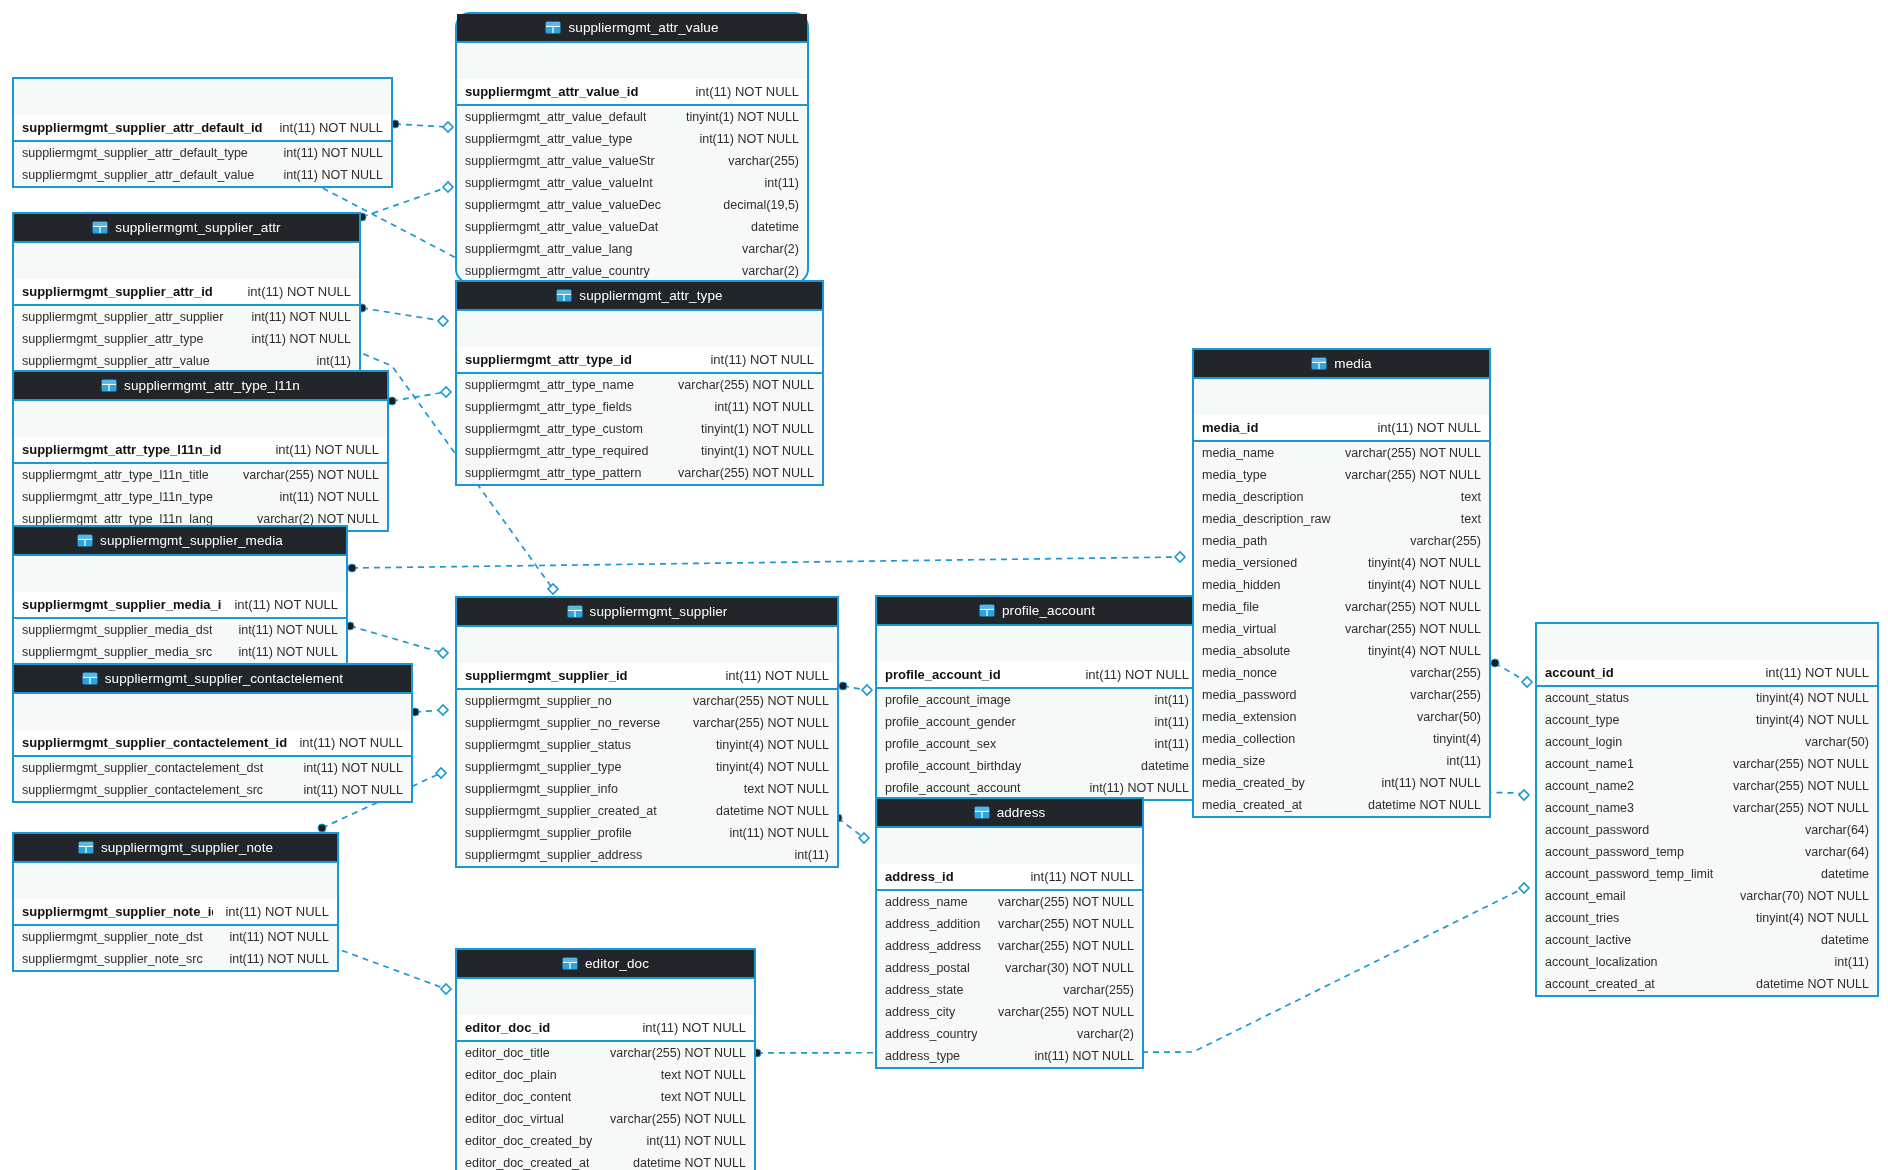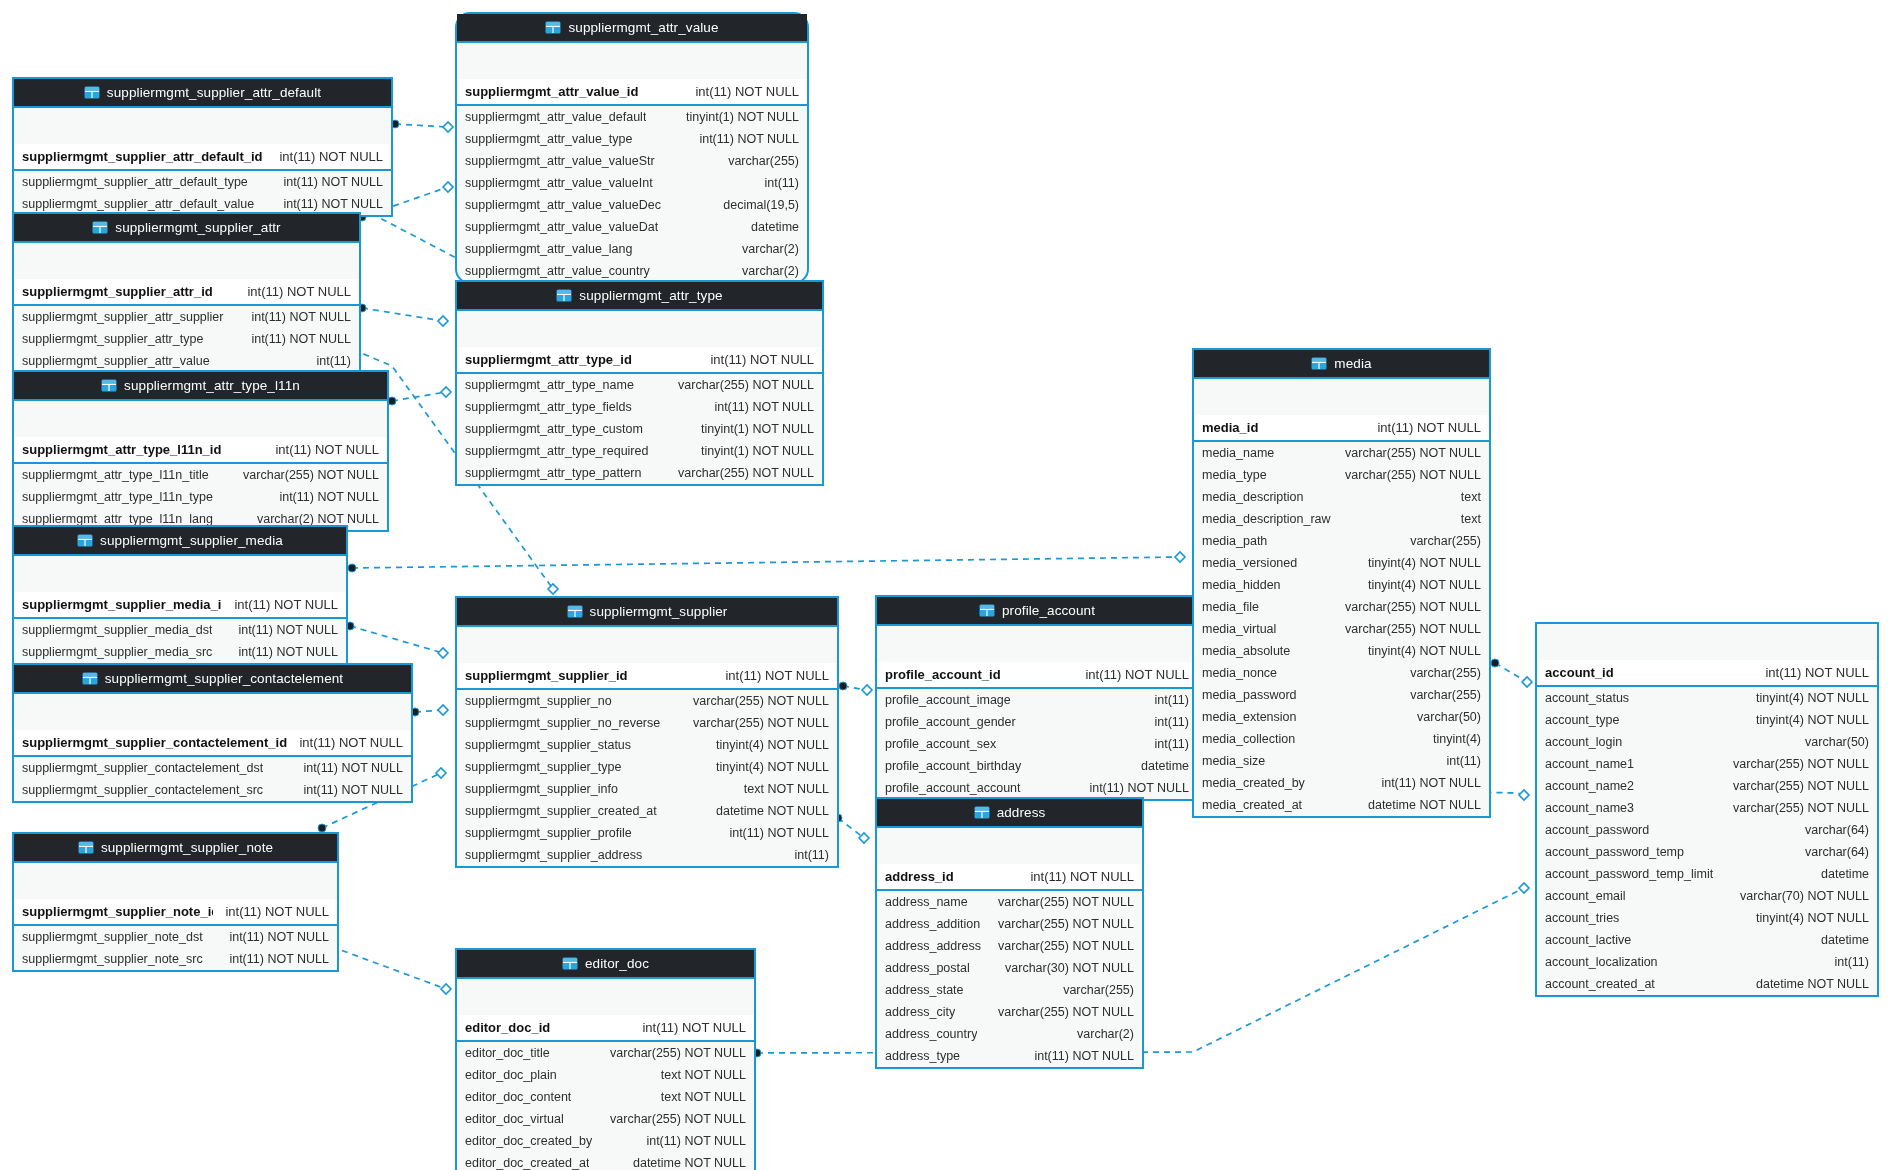--- a/index.html
+++ b/index.html
@@ -77,31 +77,20 @@
       <circle cx="1495" cy="663" r="4" class="rel-dot"></circle>
       <polygon points="1522,682 1527,677 1532,682 1527,687" class="rel-diamond"></polygon>
       <polyline points="1153,763 1168,780 1190,786 1517,793 1524,795" class="rel-line"></polyline>
       <circle cx="1153" cy="763" r="4" class="rel-dot"></circle>
       <polygon points="1519,795 1524,790 1529,795 1524,800" class="rel-diamond"></polygon>
       <polyline points="757,1053 1193,1052 1524,888" class="rel-line"></polyline>
       <circle cx="757" cy="1053" r="4" class="rel-dot"></circle>
       <polygon points="1519,888 1524,883 1529,888 1524,893" class="rel-diamond"></polygon>
     </svg>
 <div class="table-card" style="left: 12px; top: 77px; width: 381px;">
-      <div class="tbl-header">
-        <span class="tbl-icon">
-          <svg width="16" height="13" viewBox="0 0 16 13">
-            <rect x="0.5" y="0.5" width="15" height="12" rx="1.5" fill="#2ba5de"></rect>
-            <rect x="1" y="1" width="14" height="3.6" rx="1" fill="#54b9e7"></rect>
-            <line x1="1" y1="5.4" x2="15" y2="5.4" stroke="#ffffff" stroke-width="1.2"></line>
-            <line x1="8" y1="5.4" x2="8" y2="12" stroke="#ffffff" stroke-width="1.2"></line>
-          </svg>
-        </span>
-        <span class="tbl-title">suppliermgmt_supplier_attr_default</span>
-      </div>
       <div class="row pk">
         <span class="f">suppliermgmt_supplier_attr_default_id</span>
         <span class="t">int(11) NOT NULL</span>
       </div>
       <div class="tbl-body">
         <div class="row col">
           <span class="f">suppliermgmt_supplier_attr_default_type</span>
           <span class="t">int(11) NOT NULL</span>
         </div>
         <div class="row col">

